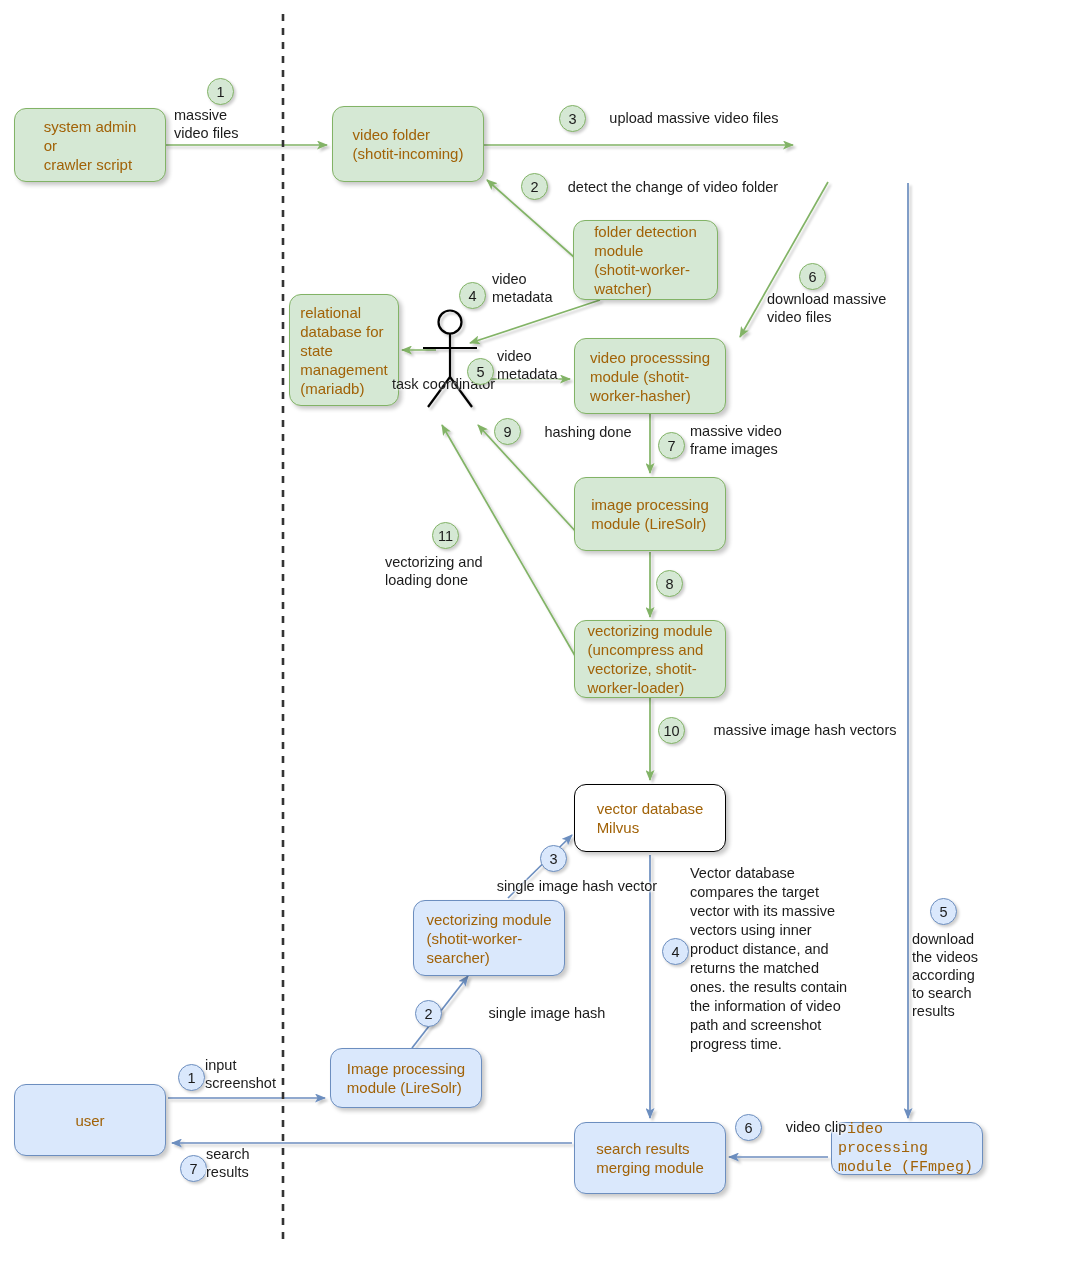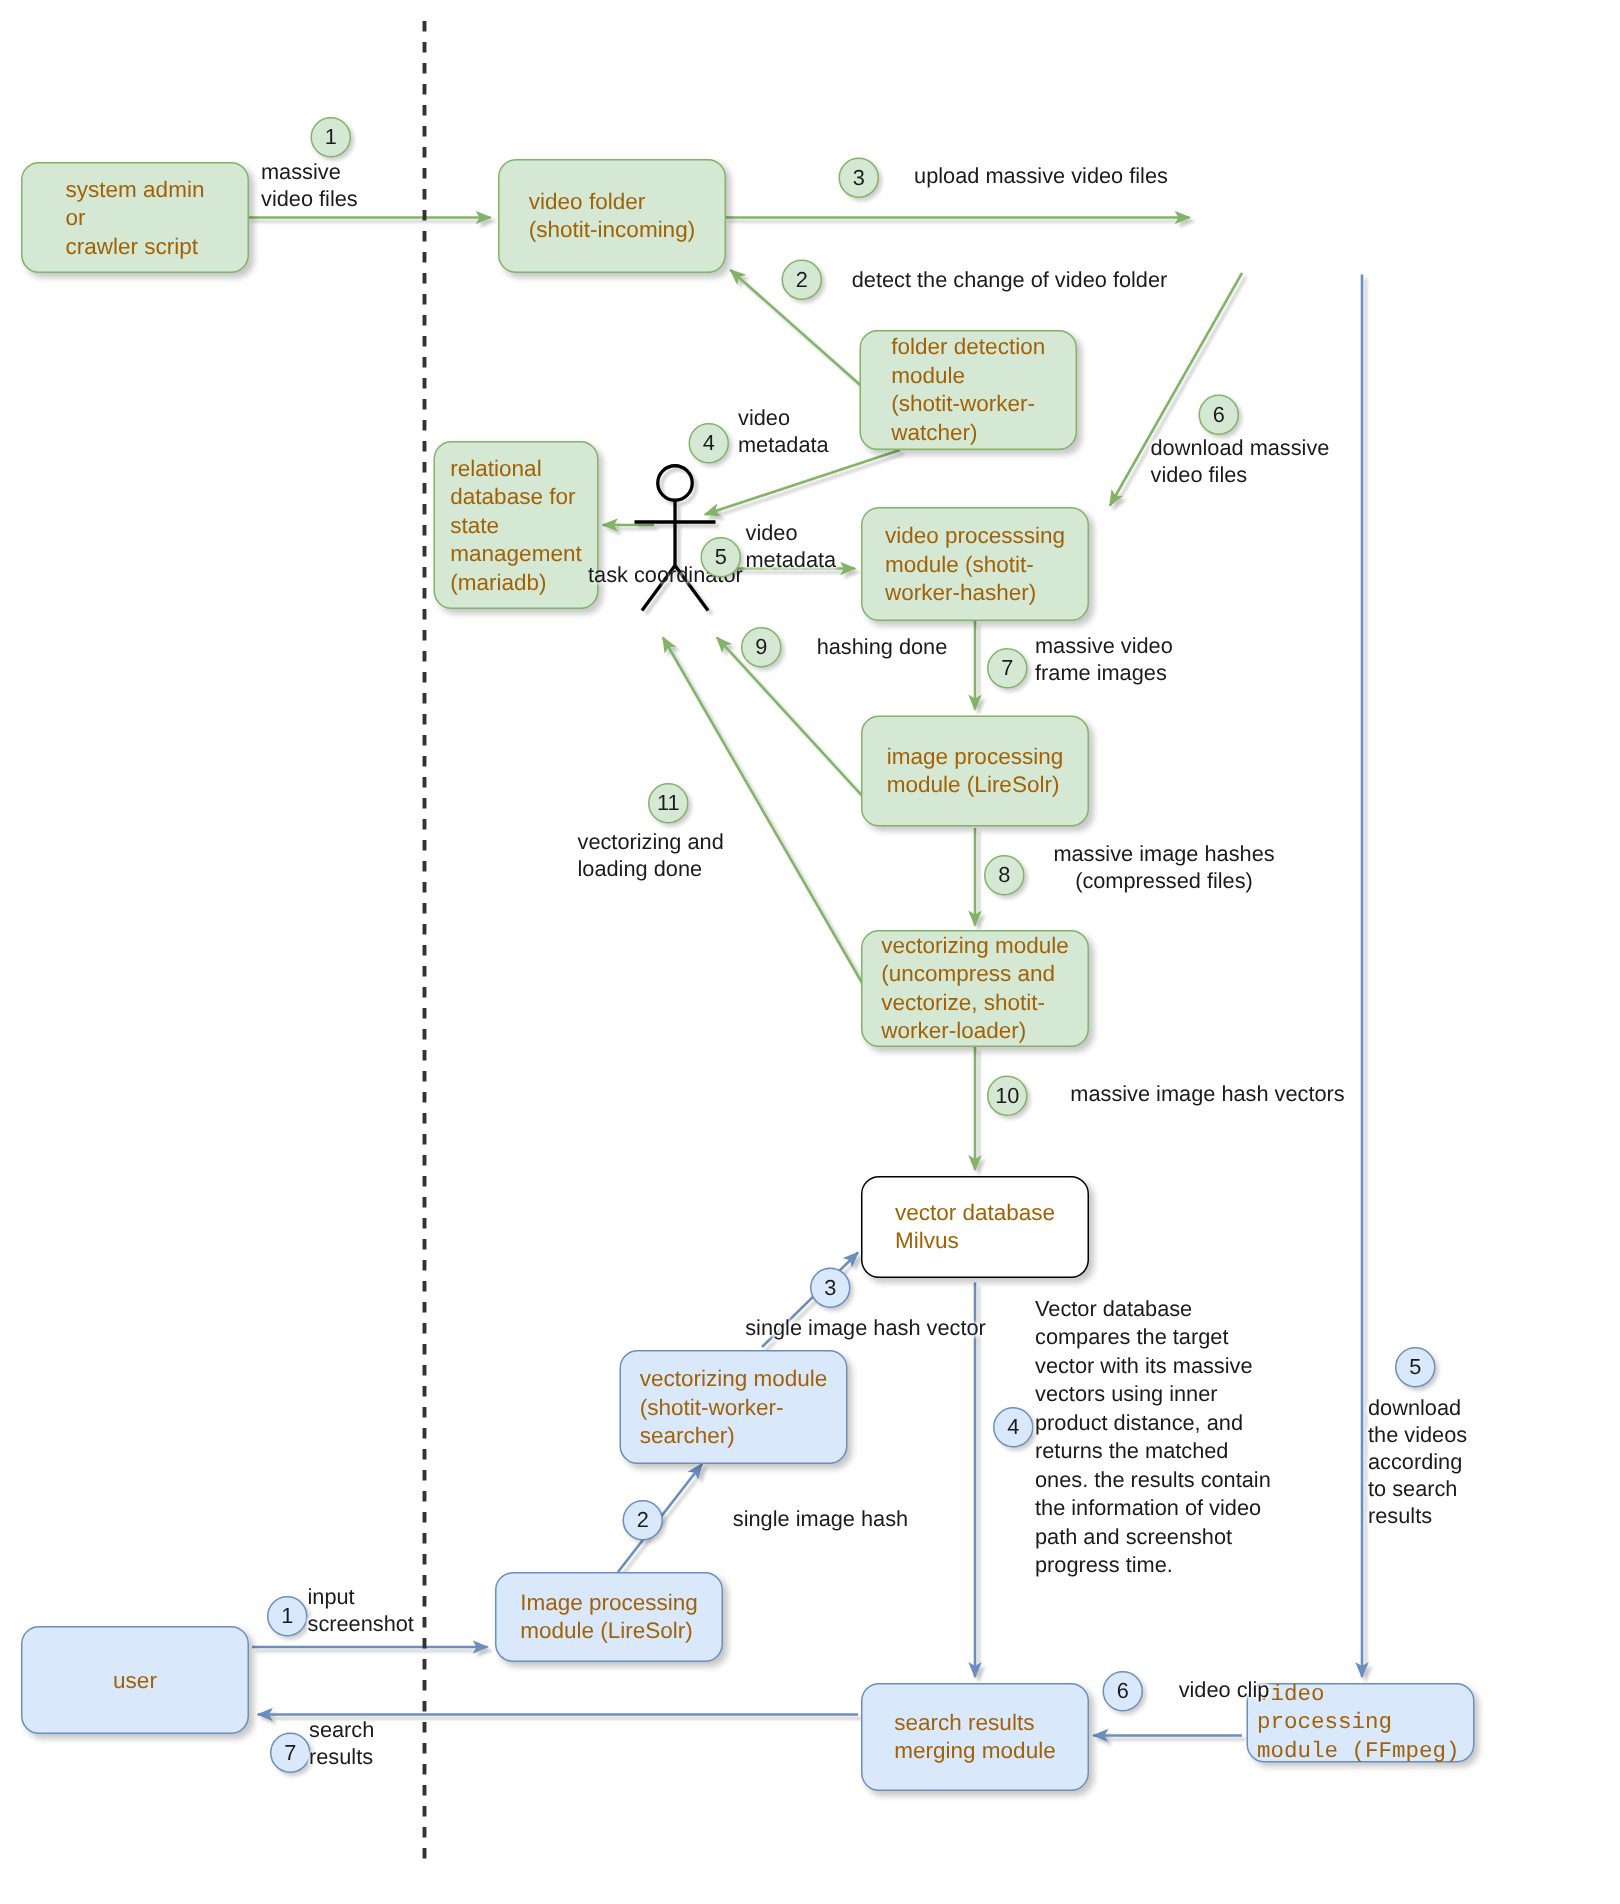--- a/index.html
+++ b/index.html
@@ -241,22 +241,20 @@
 
   <div class="badge green" style="left:799px; top:263px;">6</div>
   <div class="elabel" style="left:767px; top:290px; width:142px;">download massive
 video files</div>
 
   <div class="badge green" style="left:658px; top:432px;">7</div>
   <div class="elabel" style="left:690px; top:422px; width:130px;">massive video
 frame images</div>
 
   <div class="badge green" style="left:656px; top:570px;">8</div>
-  <div class="elabel left" style="left:686px; top:561px; width:180px;">massive image hashes
-(compressed files)</div>
 
   <div class="badge green" style="left:494px; top:418px;">9</div>
   <div class="elabel left" style="left:528px; top:423px; width:120px;">hashing done</div>
 
   <div class="badge green" style="left:658px; top:717px;">10</div>
   <div class="elabel left" style="left:690px; top:721px; width:230px;">massive image hash vectors</div>
 
   <div class="badge green" style="left:432px; top:522px;">11</div>
   <div class="elabel" style="left:385px; top:553px; width:128px;">vectorizing and
 loading done</div>

